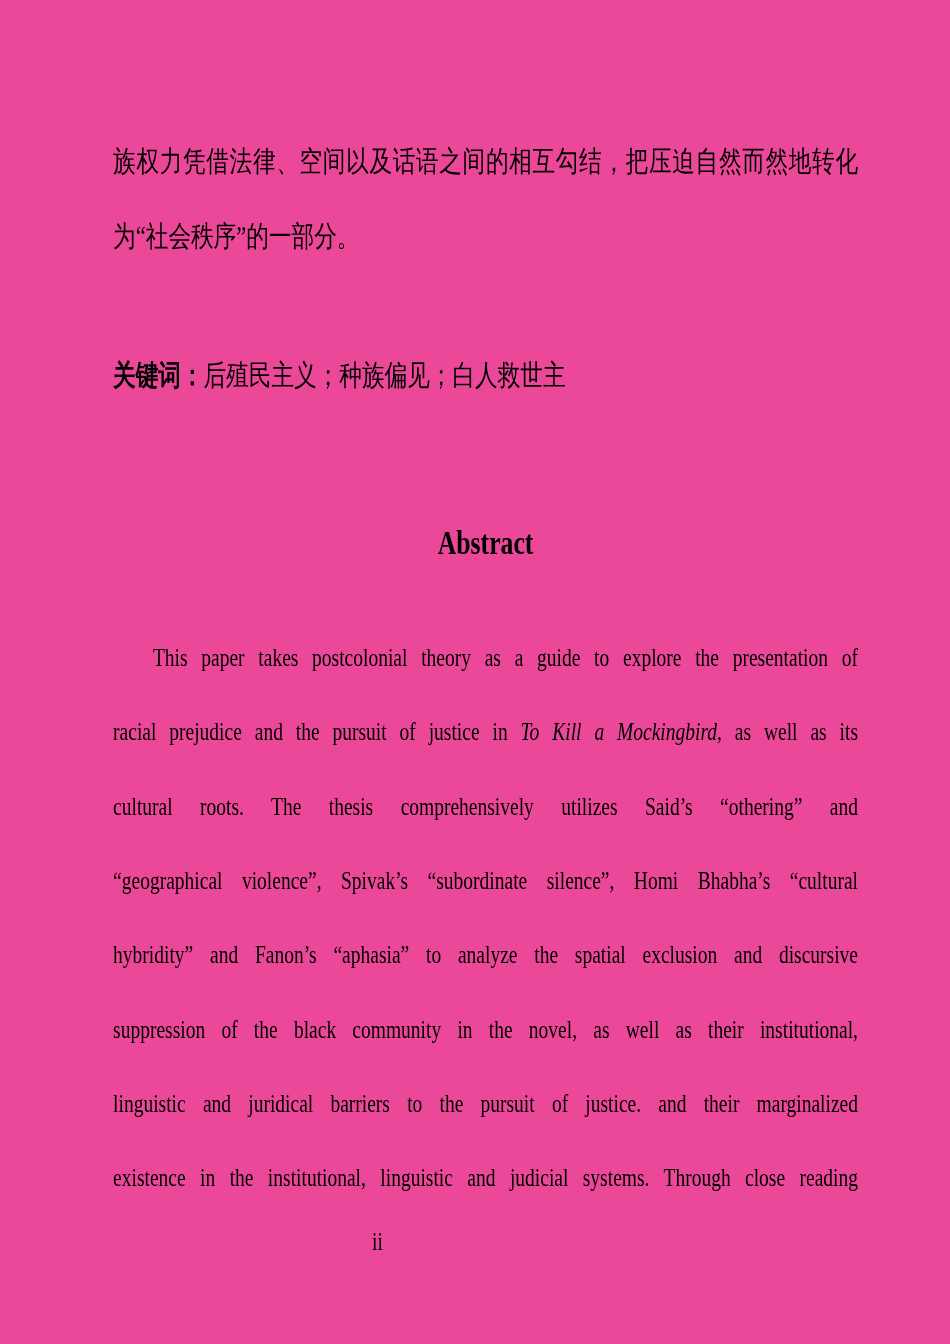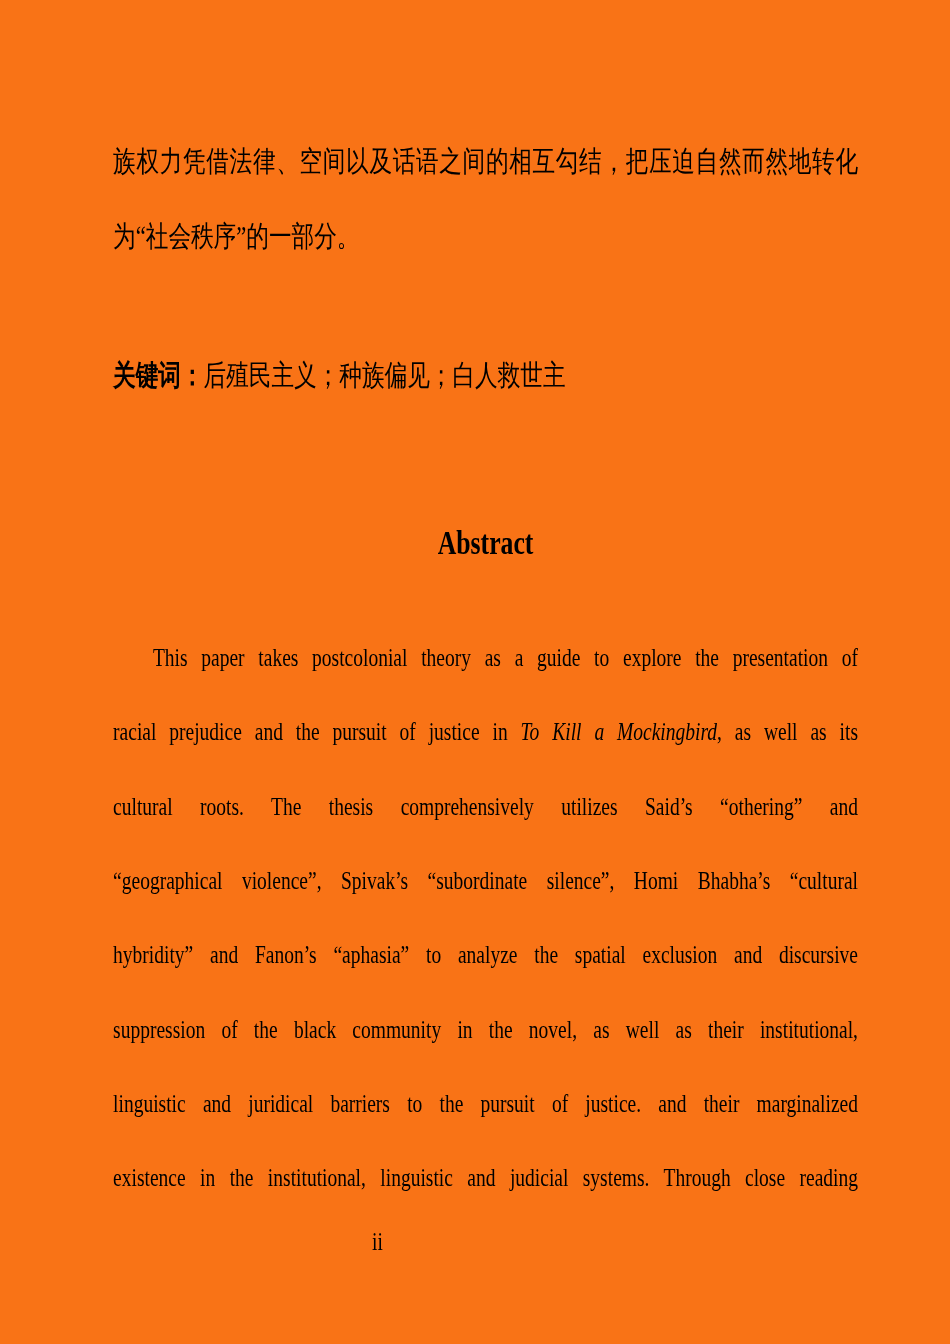--- a/index.html
+++ b/index.html
@@ -4,21 +4,21 @@
 <style>
   html, body {
     margin: 0;
     padding: 0;
     background: #ffffff;
   }
   .page {
     position: relative;
     width: 950px;
     height: 1344px;
-    background: #f97316;
+    background: #ec4899;
     color: #000000;
     overflow: hidden;
     font-family: "Liberation Serif", "DejaVu Serif", serif;
   }
   
   .scale-wrap {
     position: absolute;
     top: 0;
     left: 0;
     width: 1218px;

